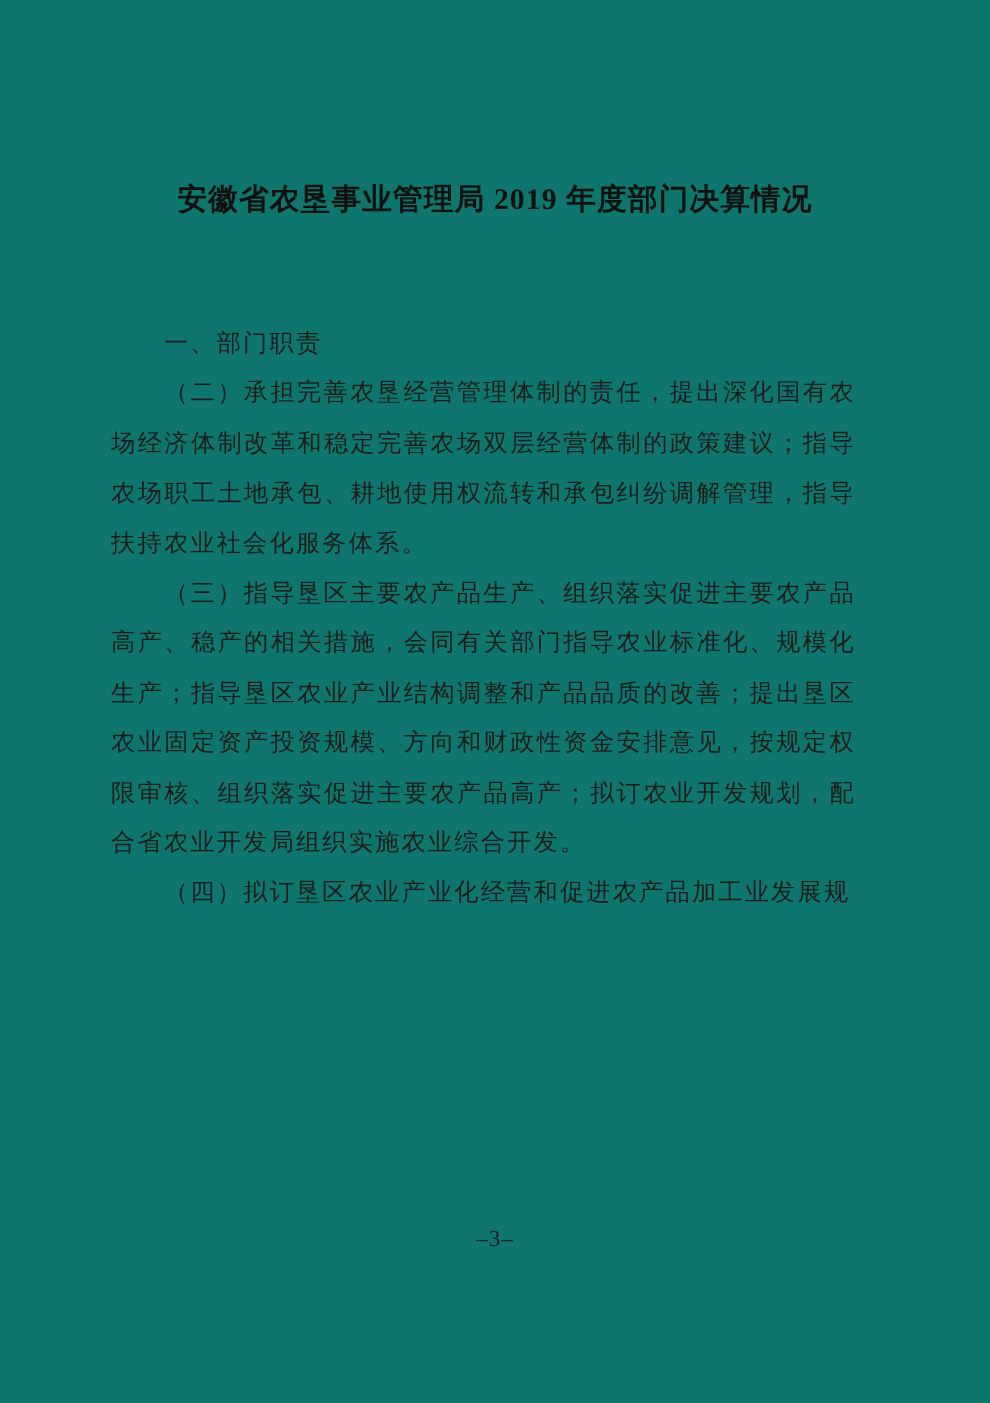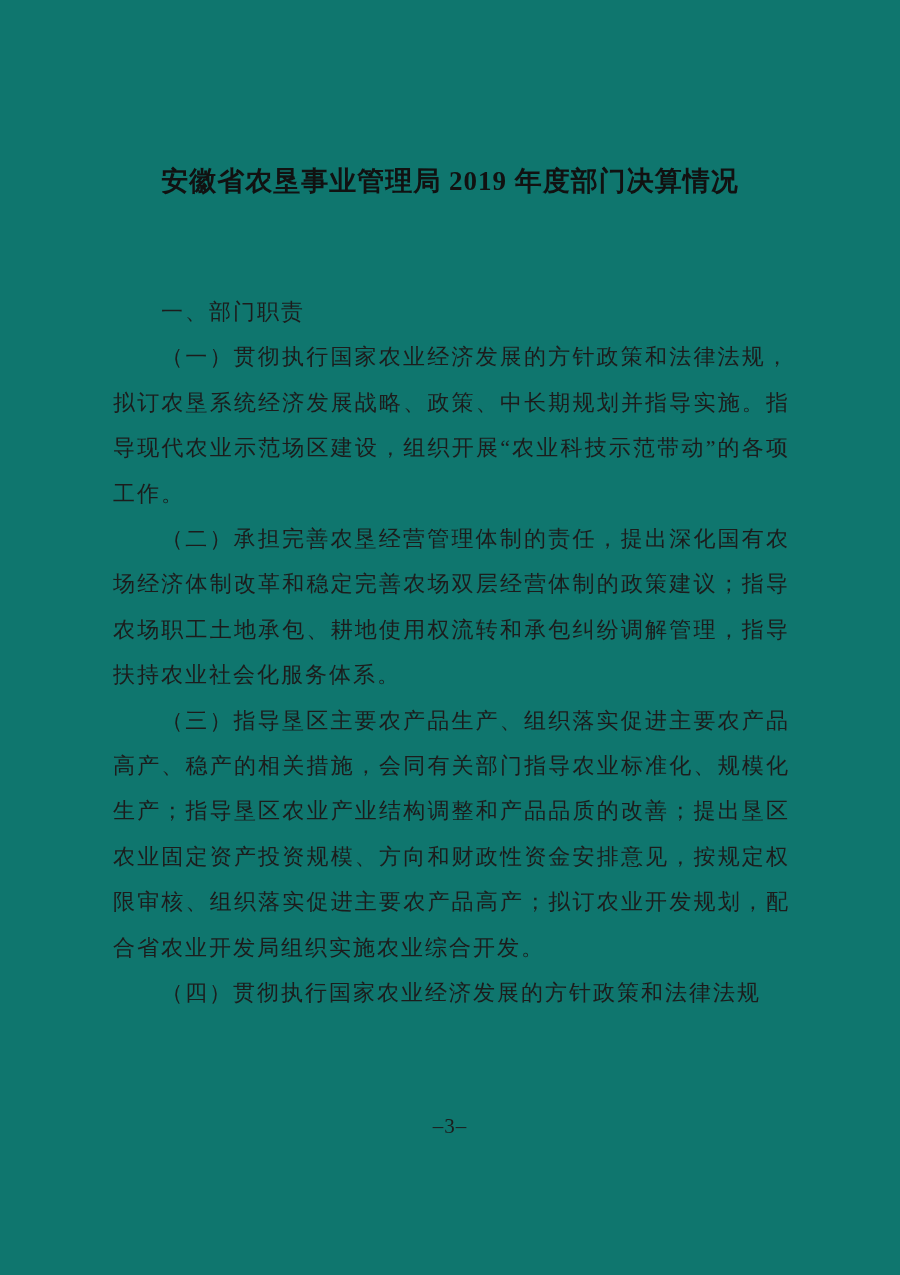--- a/index.html
+++ b/index.html
@@ -25,21 +25,21 @@
     text-align: center;
     font-size: 27px;
     font-weight: bold;
     letter-spacing: 1px;
     color: #111111;
     white-space: nowrap;
   }
   .body-text {
     position: absolute;
     top: 289px;
-    left: 113px;
+    left: 101px;
     width: 677px;
     font-size: 22px;
     line-height: 45.4px;
     letter-spacing: 2px;
     text-align: justify;
     color: #1c1c1c;
   }
   .section-heading {
     text-indent: 48px;
     margin: 0;
@@ -63,24 +63,23 @@
 <body>
 
 <div class="page">
 
   <div class="doc-title">安徽省农垦事业管理局 2019 年度部门决算情况</div>
 
   <div class="body-text">
     <p class="section-heading">一、部门职责</p>
 
 
-    <p class="para">（一）贯彻执行国家农业经济发展的方针政策和法律法规，拟订农垦系统经济发展战略、政策、中长期规划并指导实施。指导现代农业示范场区建设，组织开展“农业科技示范带动”的各项工作。</p>
 
     <p class="para">（二）承担完善农垦经营管理体制的责任，提出深化国有农场经济体制改革和稳定完善农场双层经营体制的政策建议；指导农场职工土地承包、耕地使用权流转和承包纠纷调解管理，指导扶持农业社会化服务体系。</p>
 
     <p class="para">（三）指导垦区主要农产品生产、组织落实促进主要农产品高产、稳产的相关措施，会同有关部门指导农业标准化、规模化生产；指导垦区农业产业结构调整和产品品质的改善；提出垦区农业固定资产投资规模、方向和财政性资金安排意见，按规定权限审核、组织落实促进主要农产品高产；拟订农业开发规划，配合省农业开发局组织实施农业综合开发。</p>
 
-    <p class="para">（四）贯彻执行国家农业经济发展的方针政策和法律法规</p>
+    <p class="para">（四）拟订垦区农业产业化经营和促进农产品加工业发展规</p>
   </div>
 
   <div class="page-number">–3–</div>
 
 </div>
 
 </body></html>

